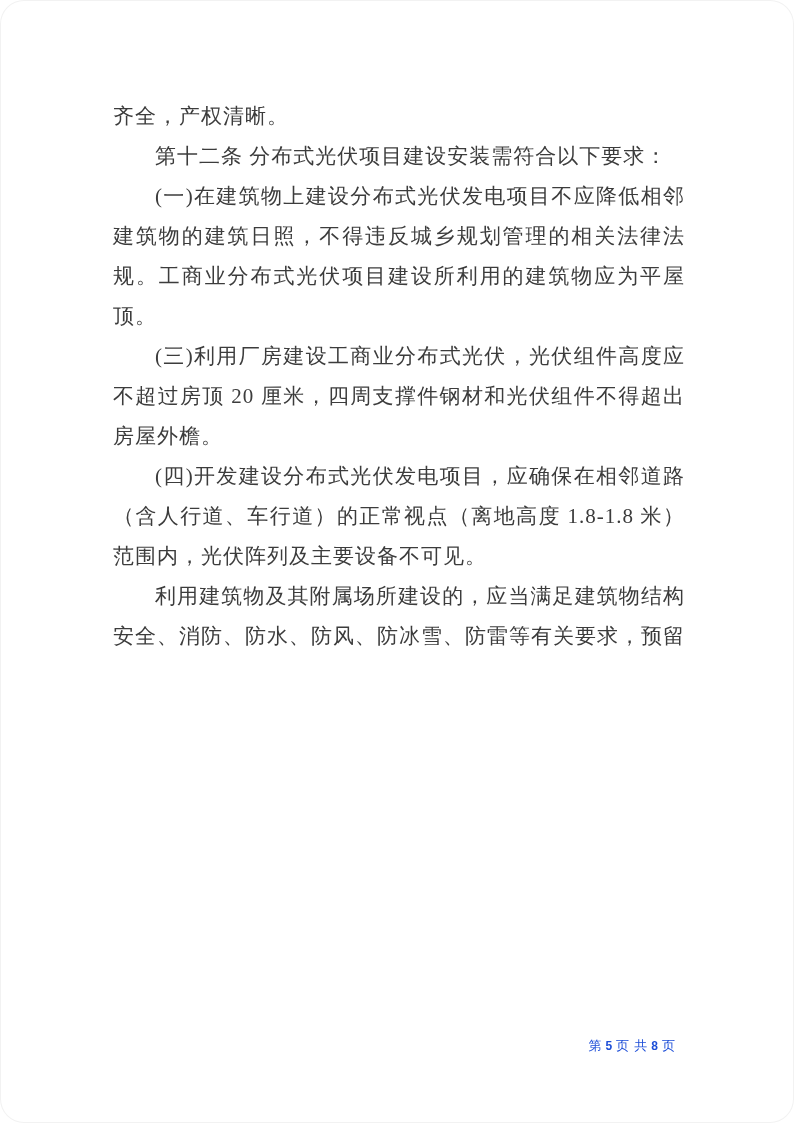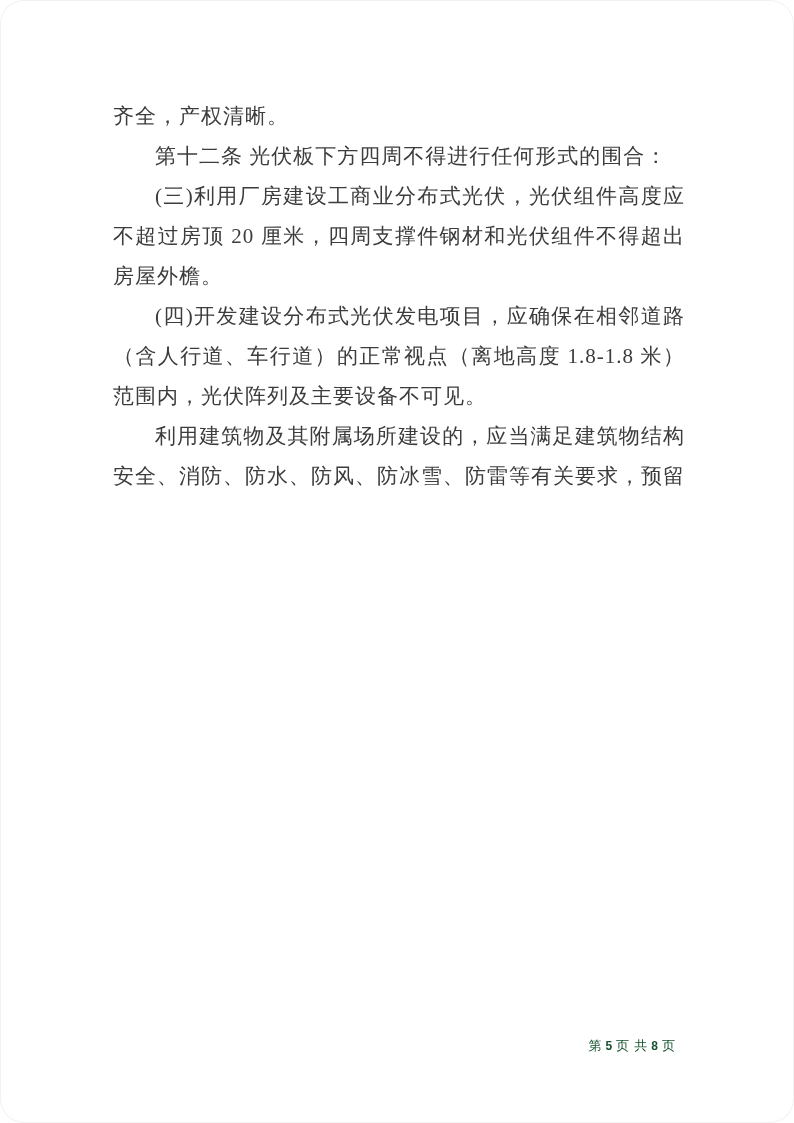--- a/index.html
+++ b/index.html
@@ -33,41 +33,42 @@
     margin: 0;
     padding: 0;
   }
   .doc-body p.para.indent {
     text-indent: 2em;
   }
   .page-footer {
     position: absolute;
     right: 118px;
     top: 1037px;
-    color: #14532d;
+    color: #1d4ed8;
     font-size: 13px;
     line-height: 18px;
     letter-spacing: 1px;
     white-space: nowrap;
   }
   .page-footer .num {
     font-family: "Liberation Sans", "DejaVu Sans", sans-serif;
     font-weight: bold;
     font-size: 12px;
     padding: 0 3px;
   }
 </style>
 </head>
 <body>
 
 <div class="page">
 
   <div class="doc-body" id="doc-body">
       <p class="para">齐全，产权清晰。</p>
-      <p class="para indent">第十二条 光伏板下方四周不得进行任何形式的围合：</p>
+      <p class="para indent">第十二条 分布式光伏项目建设安装需符合以下要求：</p>
+      <p class="para indent">(一)在建筑物上建设分布式光伏发电项目不应降低相邻建筑物的建筑日照，不得违反城乡规划管理的相关法律法规。工商业分布式光伏项目建设所利用的建筑物应为平屋顶。</p>
       <p class="para indent">(三)利用厂房建设工商业分布式光伏，光伏组件高度应不超过房顶 20 厘米，四周支撑件钢材和光伏组件不得超出房屋外檐。</p>
       <p class="para indent">(四)开发建设分布式光伏发电项目，应确保在相邻道路（含人行道、车行道）的正常视点（离地高度 1.8-1.8 米）范围内，光伏阵列及主要设备不可见。</p>
       <p class="para indent">利用建筑物及其附属场所建设的，应当满足建筑物结构安全、消防、防水、防风、防冰雪、防雷等有关要求，预留</p>
     </div>
 
   <div class="page-footer">
     <span>第</span><span class="num">5</span><span>页</span>
     <span>共</span><span class="num">8</span><span>页</span>
   </div>
 

